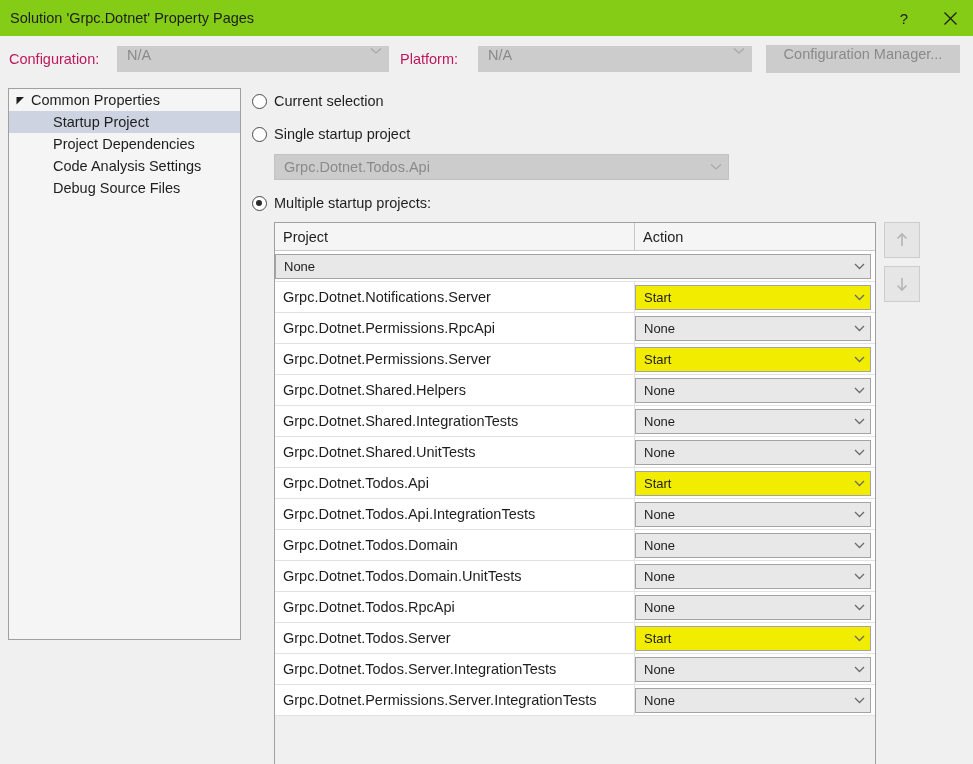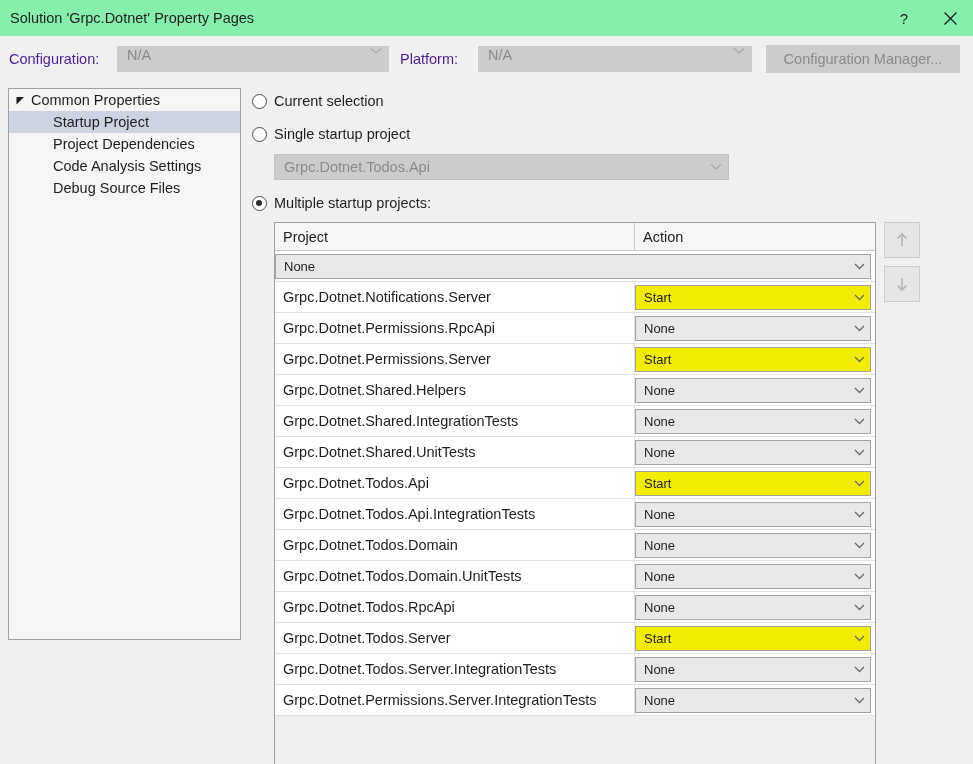--- a/index.html
+++ b/index.html
@@ -11,21 +11,21 @@
     font-family: "Liberation Sans", sans-serif;
     font-size: 14px;
     color: #1e1e1e;
     -webkit-font-smoothing: antialiased;
   }
 
   
   .titlebar {
     position: absolute; top: 0; left: 0;
     width: 973px; height: 36px;
-    background: #86efac;
+    background: #84cc16;
     display: flex; align-items: center; justify-content: center;
   }
   .titlebar-text {
     margin-left: 10px;
     font-size: 14.5px;
     color: #1e1e1e;
     white-space: nowrap;
   }
   .titlebar-buttons {
     margin-left: auto;
@@ -41,21 +41,21 @@
   .tb-btn svg { display: block; }
 
   
   .configbar {
     position: absolute; top: 36px; left: 0;
     width: 973px; height: 46px;
     background: #f0f0f0;
     display: flex; align-items: center;
   }
   .cfg-label {
-    color: #4c1d95;
+    color: #be185d;
     font-size: 14.5px;
     white-space: nowrap;
   }
   .cfg-combo {
     background: #cccccc;
     border: 1px solid #cccccc;
     height: 26px;
     display: flex; 
     padding: 0 6px 0 9px;
     color: #8a8a8a;
@@ -63,21 +63,21 @@
     position: relative;
   }
   .cfg-combo .chev {
     margin-left: auto;
     color: #a8a8a8;
   }
   .cfg-btn {
     background: #cccccc;
     border: 1px solid #cccccc;
     height: 28px;
-    display: flex; align-items: center; justify-content: center;
+    display: flex; align-items: flex-start; justify-content: center;
     color: #8a8a8a;
     font-size: 14.5px;
     padding: 0 12px;
     cursor: default;
   }
 
   
   .treepanel {
     position: absolute;
     left: 8px; top: 88px;

